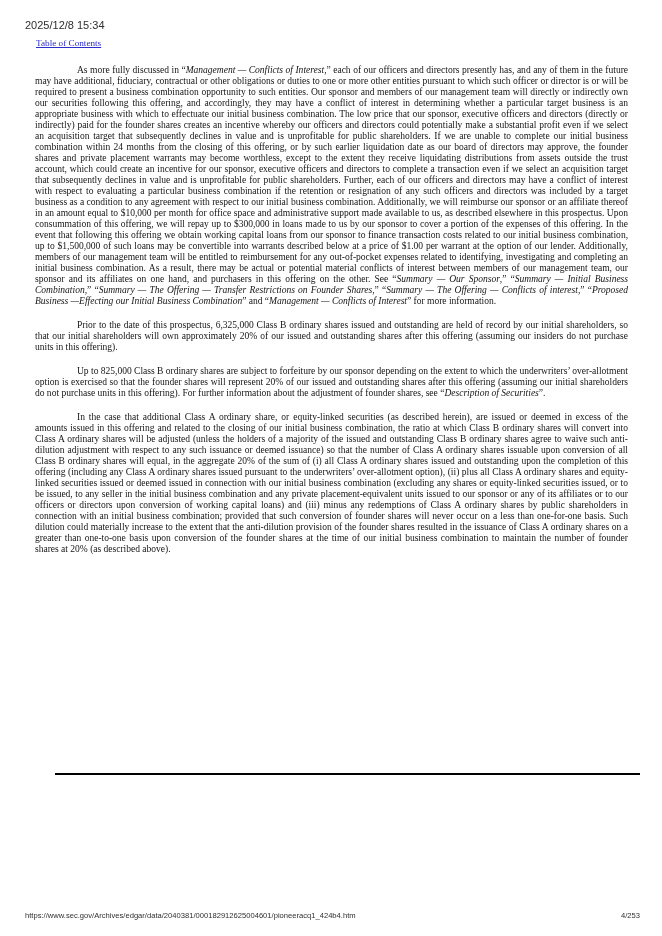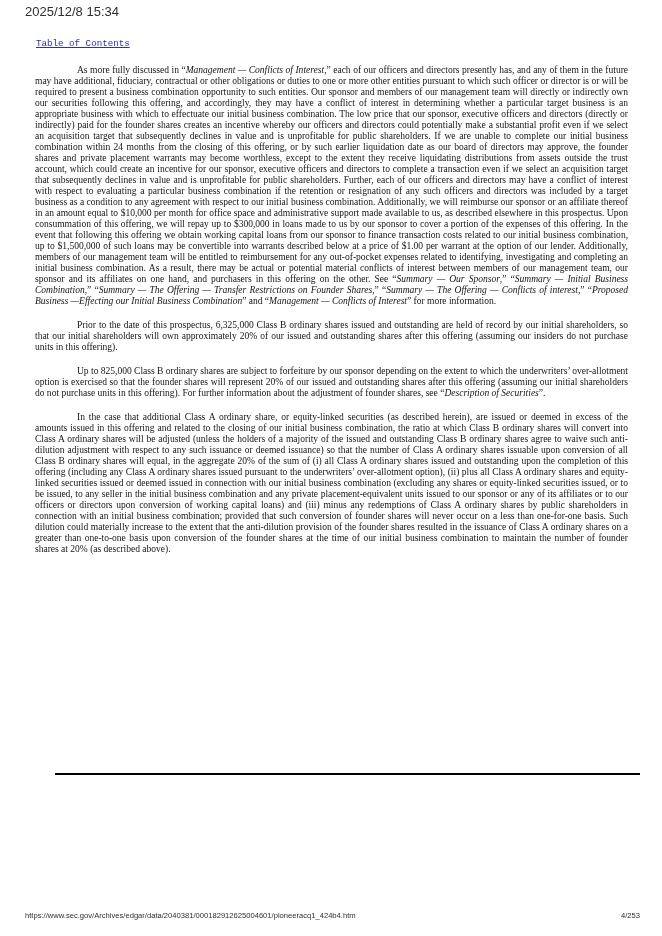--- a/index.html
+++ b/index.html
@@ -12,26 +12,26 @@
     height: 936px;
     position: relative;
     font-family: "Liberation Serif", "DejaVu Serif", serif;
     color: #111111;
     overflow: hidden;
   }
 
   
   .print-header {
     position: absolute;
-    top: 4px;
+    top: 19px;
     left: 0;
     width: 662px;
     height: 12px;
     font-family: "Liberation Sans", "DejaVu Sans", sans-serif;
-    font-size: 13px;
+    font-size: 11px;
     color: #2f2f2f;
     white-space: nowrap;
   }
   .print-header .ph-date {
     position: absolute;
     left: 25px;
     top: 0;
   }
   .print-header .ph-url {
     position: absolute;
@@ -40,21 +40,21 @@
   }
 
   
   .toc-link {
     position: absolute;
     top: 38px;
     left: 36px;
     font-size: 9.2px;
     color: #2c2cc8;
     text-decoration: underline;
-    font-family: Liberation Mono, monospace;
+    font-family: Liberation Serif, serif;
     cursor: pointer;
   }
 
   
   .doc-body {
     position: absolute;
     top: 64px;
     left: 35px;
     width: 593px;
   }

